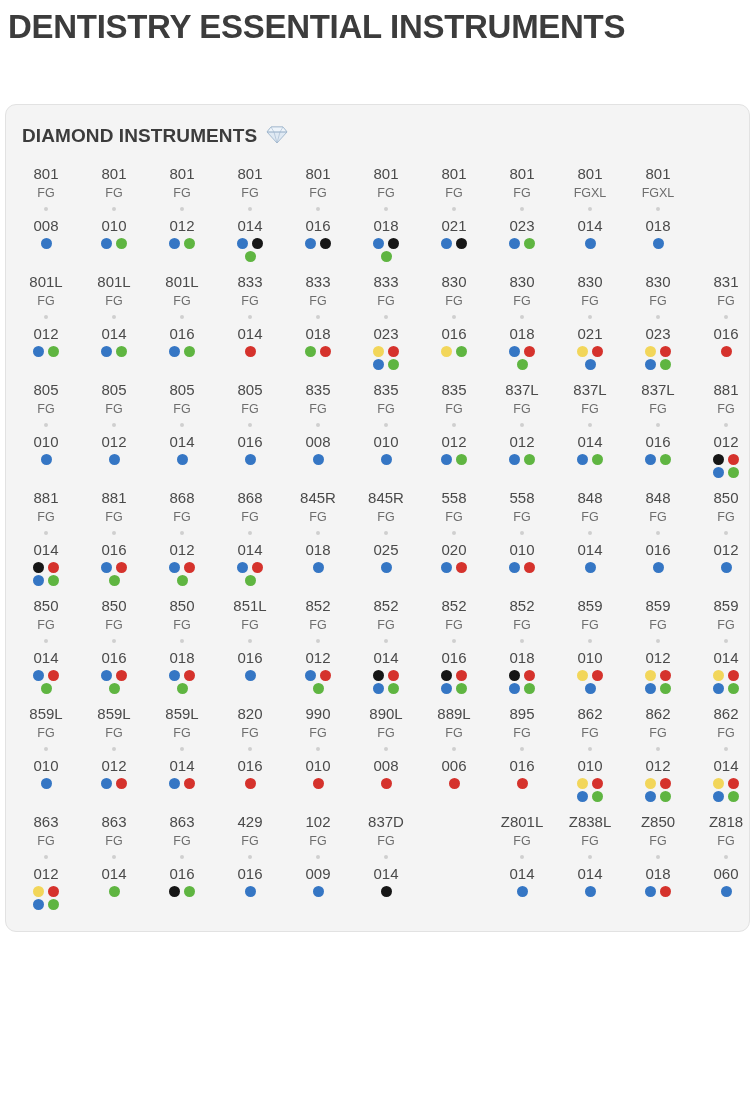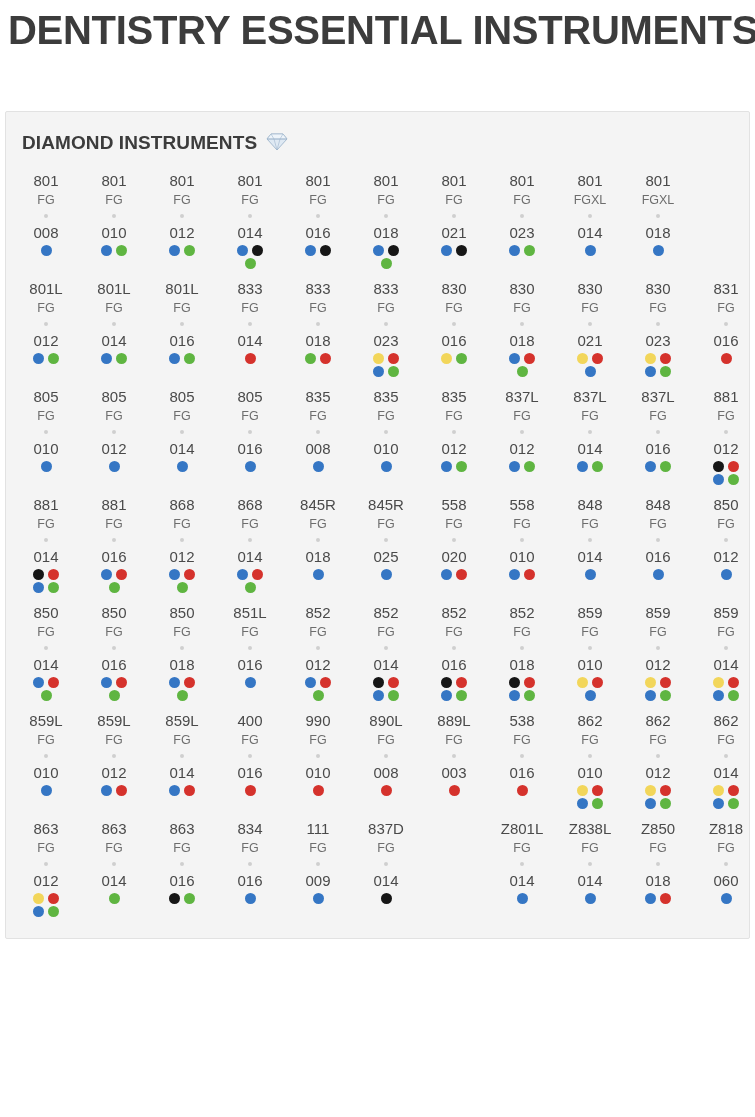--- a/index.html
+++ b/index.html
@@ -12,33 +12,33 @@
     min-height: 1117px;
     font-family: "Liberation Sans", sans-serif;
     color: #3b3b3b;
     -webkit-font-smoothing: antialiased;
   }
   .page {
     width: 755px;
     position: relative;
   }
   .page-title {
-    font-size: 40px;
+    font-size: 33px;
     font-weight: bold;
     letter-spacing: -0.3px;
     color: #3c3c3c;
     padding: 8px 0 0 8px;
     margin: 0;
     white-space: nowrap;
   }
   .panel {
     margin: 58px 5px 4px 5px;
     background: #f4f4f4;
     border: 1px solid #e2e2e2;
-    border-radius: 2px;
+    border-radius: 11px;
     padding: 12px 0 18px 0;
   }
   .panel-header {
     display: flex;
     align-items: center;
     gap: 9px;
     padding: 8px 0 6px 16px;
   }
   .panel-header .ph-title {
     font-size: 19px;
@@ -842,21 +842,21 @@
             <div class="sep">
               <span class="dot"></span>
             </div>
             <div class="size">014</div>
             <div class="dots">
               <span class="d" style="background: rgb(53, 118, 196);"></span>
               <span class="d" style="background: rgb(213, 50, 44);"></span>
             </div>
           </div>
           <div class="cell">
-            <div class="code">400</div>
+            <div class="code">820</div>
             <div class="shank">FG</div>
             <div class="sep">
               <span class="dot"></span>
             </div>
             <div class="size">016</div>
             <div class="dots">
               <span class="d" style="background: rgb(213, 50, 44);"></span>
             </div>
           </div>
           <div class="cell">
@@ -880,27 +880,27 @@
             <div class="dots">
               <span class="d" style="background: rgb(213, 50, 44);"></span>
             </div>
           </div>
           <div class="cell">
             <div class="code">889L</div>
             <div class="shank">FG</div>
             <div class="sep">
               <span class="dot"></span>
             </div>
-            <div class="size">003</div>
-            <div class="dots">
-              <span class="d" style="background: rgb(213, 50, 44);"></span>
-            </div>
-          </div>
-          <div class="cell">
-            <div class="code">538</div>
+            <div class="size">006</div>
+            <div class="dots">
+              <span class="d" style="background: rgb(213, 50, 44);"></span>
+            </div>
+          </div>
+          <div class="cell">
+            <div class="code">895</div>
             <div class="shank">FG</div>
             <div class="sep">
               <span class="dot"></span>
             </div>
             <div class="size">016</div>
             <div class="dots">
               <span class="d" style="background: rgb(213, 50, 44);"></span>
             </div>
           </div>
           <div class="cell">
@@ -978,32 +978,32 @@
             <div class="sep">
               <span class="dot"></span>
             </div>
             <div class="size">016</div>
             <div class="dots">
               <span class="d" style="background: rgb(22, 22, 22);"></span>
               <span class="d" style="background: rgb(95, 181, 65);"></span>
             </div>
           </div>
           <div class="cell">
-            <div class="code">834</div>
-            <div class="shank">FG</div>
-            <div class="sep">
-              <span class="dot"></span>
-            </div>
-            <div class="size">016</div>
-            <div class="dots">
-              <span class="d" style="background: rgb(53, 118, 196);"></span>
-            </div>
-          </div>
-          <div class="cell">
-            <div class="code">111</div>
+            <div class="code">429</div>
+            <div class="shank">FG</div>
+            <div class="sep">
+              <span class="dot"></span>
+            </div>
+            <div class="size">016</div>
+            <div class="dots">
+              <span class="d" style="background: rgb(53, 118, 196);"></span>
+            </div>
+          </div>
+          <div class="cell">
+            <div class="code">102</div>
             <div class="shank">FG</div>
             <div class="sep">
               <span class="dot"></span>
             </div>
             <div class="size">009</div>
             <div class="dots">
               <span class="d" style="background: rgb(53, 118, 196);"></span>
             </div>
           </div>
           <div class="cell">

